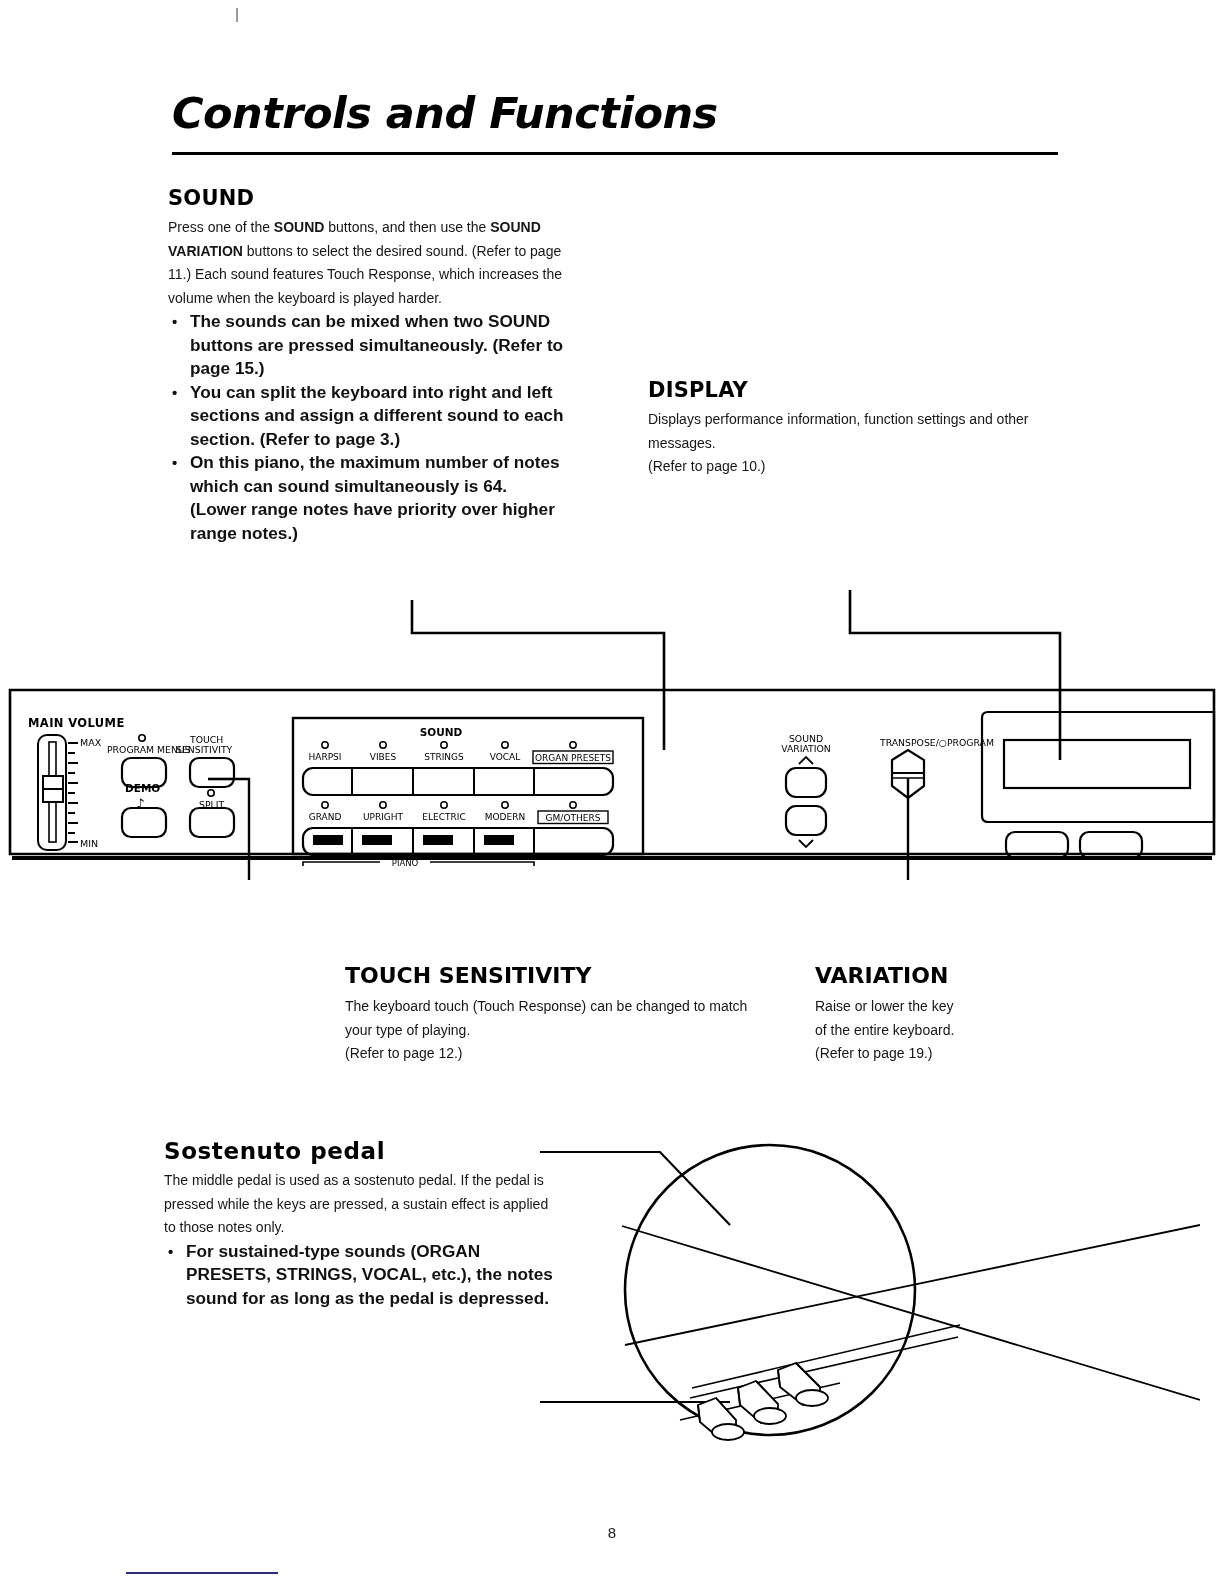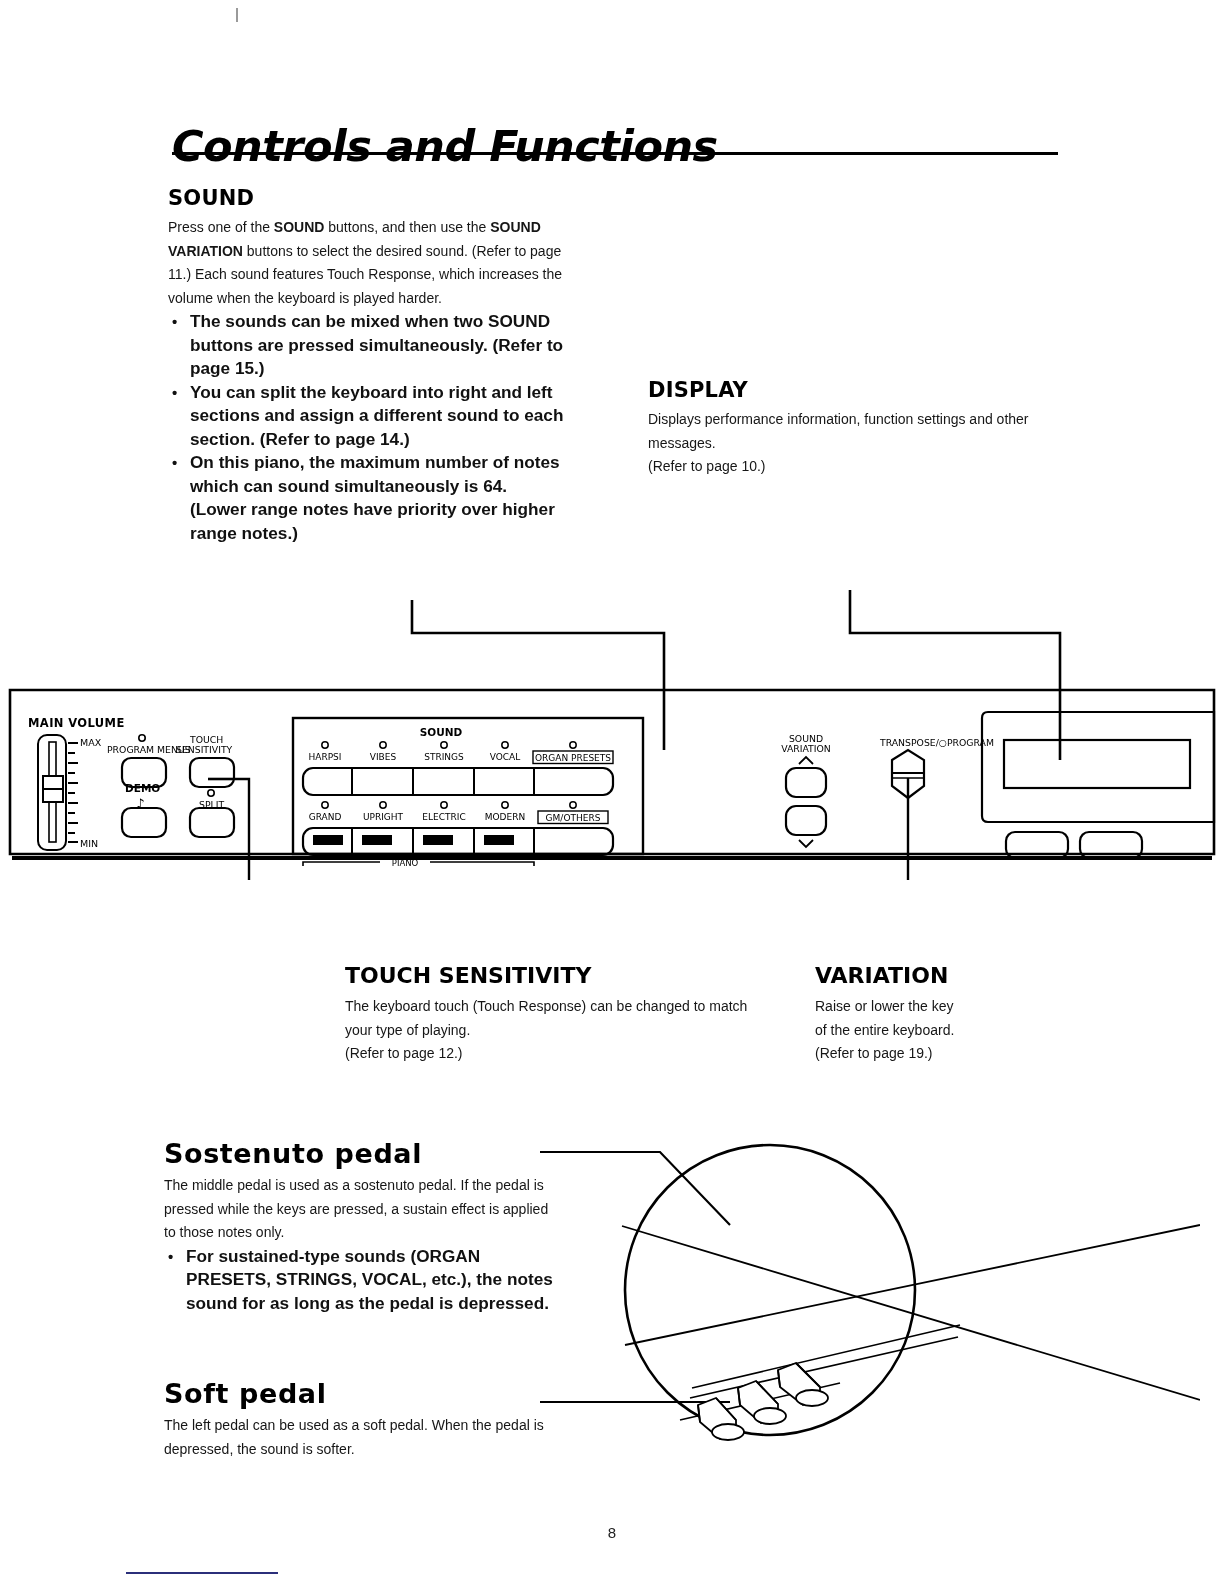--- a/index.html
+++ b/index.html
@@ -13,21 +13,20 @@
   .page { position:absolute; inset:0; }
 
   
   .title {
     position:absolute; left:172px; top:88px; width:620px;
     font-family:"DejaVu Sans", sans-serif;
     font-weight:bold; font-style:italic;
     font-size:43px; letter-spacing:-0.5px;
     color:#000;
     white-space:nowrap;
-    margin-top:33px;
   }
   .title-rule {
     position:absolute; left:172px; top:152px; width:886px; height:3px;
     background:#000;
   }
 
   
   .sec-h {
     font-family:"DejaVu Sans", sans-serif;
     font-weight:bold;
@@ -66,21 +65,21 @@
     font-family:"DejaVu Sans", sans-serif;
     font-weight:bold; font-size:22px;
     margin:0 0 7px 0; color:#000;
   }
 
   
   #sostenuto-block { position:absolute; left:164px; top:1138px; width:396px; }
   #soft-block { position:absolute; left:164px; top:1378px; width:396px; }
   .pedal-h {
     font-family:"DejaVu Sans", sans-serif;
-    font-weight:bold; font-size:27px;
+    font-weight:bold; font-size:23px;
     letter-spacing:0.6px;
     margin:0 0 5px 0; color:#000;
   }
 
   
   #panel-figure { position:absolute; left:0; top:590px; width:1016px; height:290px; }
   #panel-figure svg { display:block; }
 
   
   #pedal-figure { position:absolute; left:540px; top:1130px; width:660px; height:340px; }
@@ -108,21 +107,21 @@
   <div class="spine-tick"></div>
 
   <div class="title">Controls and Functions</div>
   <div class="title-rule"></div>
 
   <div id="sound-block">
     <h2 class="sec-h">SOUND</h2>
     <div class="body-t">Press one of the <b>SOUND</b> buttons, and then use the <b>SOUND VARIATION</b> buttons to select the desired sound. (Refer to page 11.) Each sound features Touch Response, which increases the volume when the keyboard is played harder.</div>
     <ul class="bullets">
         <li>The sounds can be mixed when two <b>SOUND</b> buttons are pressed simultaneously. (Refer to page 15.)</li>
-        <li>You can split the keyboard into right and left sections and assign a different sound to each section. (Refer to page 14.)</li>
+        <li>You can split the keyboard into right and left sections and assign a different sound to each section. (Refer to page 3.)</li>
         <li>On this piano, the maximum number of notes which can sound simultaneously is 64. (Lower range notes have priority over higher range notes.)</li>
       </ul>
   </div>
 
   <div id="display-block">
     <h2 class="sec-h">DISPLAY</h2>
     <div class="body-t">Displays performance information, function settings and other messages.<br>(Refer to page 10.)</div>
   </div>
 
   <div id="panel-figure">
@@ -276,24 +275,20 @@
   </div>
 
   <div id="sostenuto-block">
     <h3 class="pedal-h">Sostenuto pedal</h3>
     <div class="body-t">The middle pedal is used as a sostenuto pedal. If the pedal is pressed while the keys are pressed, a sustain effect is applied to those notes only.</div>
     <ul class="bullets">
         <li>For sustained-type sounds (<b>ORGAN PRESETS</b>, <b>STRINGS</b>, <b>VOCAL</b>, etc.), the notes sound for as long as the pedal is depressed.</li>
       </ul>
   </div>
 
-  <div id="soft-block">
-    <h3 class="pedal-h">Soft pedal</h3>
-    <div class="body-t">The left pedal can be used as a soft pedal. When the pedal is depressed, the sound is softer.</div>
-  </div>
 
   <div id="pedal-figure">
     <svg width="660" height="340" viewBox="0 0 660 340" xmlns="http://www.w3.org/2000/svg">
       <g fill="none" stroke="#000">
 
         <polyline points="-120,22 120,22 190,95" stroke-width="2.2"></polyline>
 
         <polyline points="-120,272 190,272" stroke-width="2.2"></polyline>
 
         <circle cx="230" cy="160" r="145" stroke-width="2.6"></circle>

